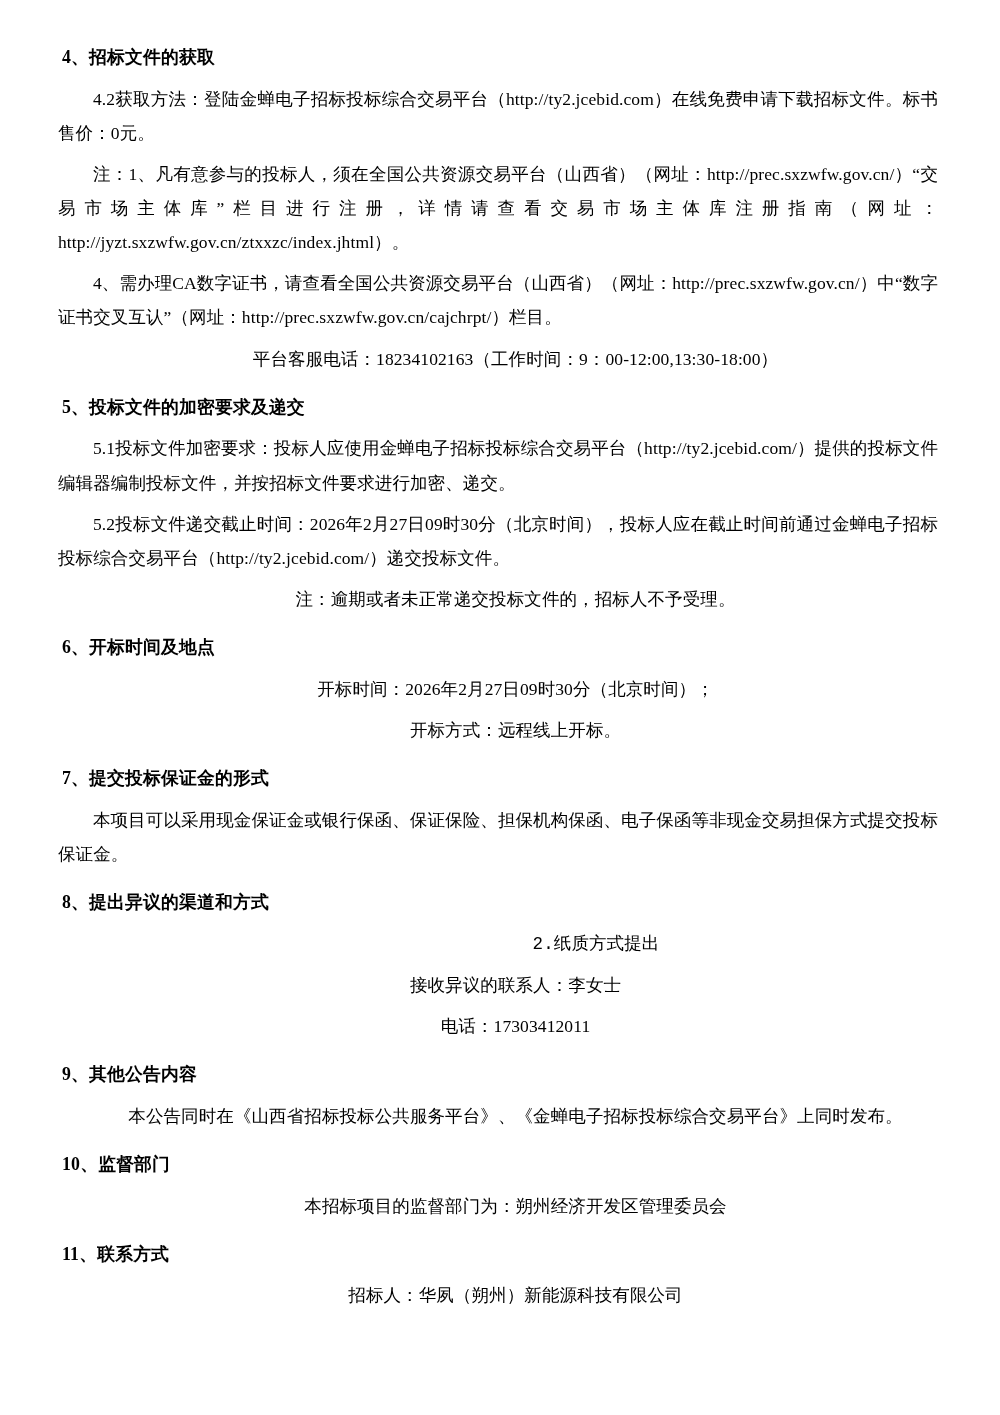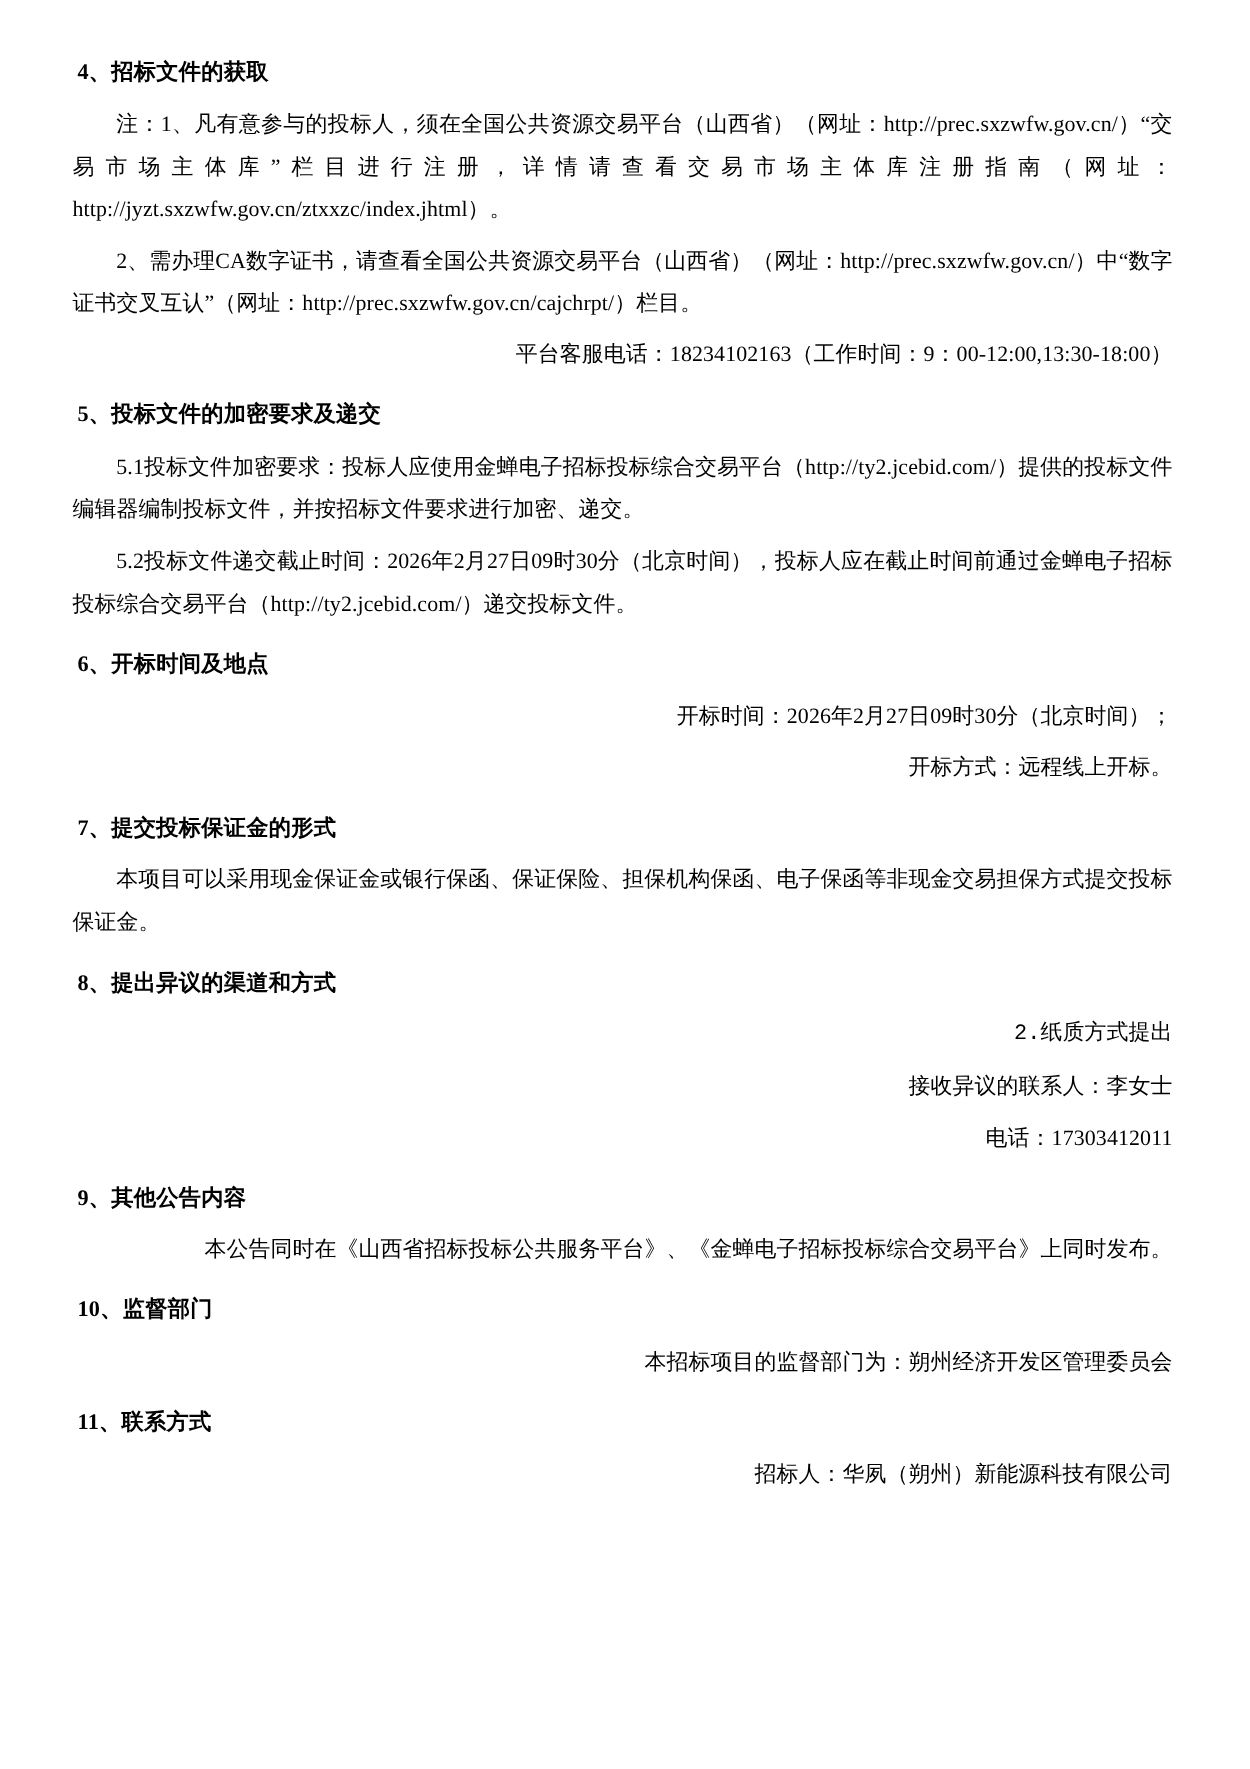--- a/index.html
+++ b/index.html
@@ -37,41 +37,43 @@
     margin-top: 0;
   }
   .para {
     text-indent: 2em;
     margin: 7px 0;
     text-align: justify;
     text-justify: inter-ideograph;
     letter-spacing: 0.1px;
   }
   .para.nojust {
-    text-align: right;
+    text-align: center;
   }
   .para.indent-extra {
     text-indent: 11.2em;
     font-family: Liberation Mono, monospace;
   }
 </style>
 </head>
 <body>
 
 <div class="page">
   <div class="doc">
 
     <div class="heading">4、招标文件的获取</div>
+    <p class="para">4.2获取方法：登陆金蝉电子招标投标综合交易平台（http://ty2.jcebid.com）在线免费申请下载招标文件。标书售价：0元。</p>
     <p class="para">注：1、凡有意参与的投标人，须在全国公共资源交易平台（山西省）（网址：http://prec.sxzwfw.gov.cn/）“交易市场主体库”栏目进行注册，详情请查看交易市场主体库注册指南（网址：http://jyzt.sxzwfw.gov.cn/ztxxzc/index.jhtml）。</p>
-    <p class="para">2、需办理CA数字证书，请查看全国公共资源交易平台（山西省）（网址：http://prec.sxzwfw.gov.cn/）中“数字证书交叉互认”（网址：http://prec.sxzwfw.gov.cn/cajchrpt/）栏目。</p>
+    <p class="para">4、需办理CA数字证书，请查看全国公共资源交易平台（山西省）（网址：http://prec.sxzwfw.gov.cn/）中“数字证书交叉互认”（网址：http://prec.sxzwfw.gov.cn/cajchrpt/）栏目。</p>
     <p class="para nojust">平台客服电话：18234102163（工作时间：9：00-12:00,13:30-18:00）</p>
 
     <div class="heading">5、投标文件的加密要求及递交</div>
     <p class="para">5.1投标文件加密要求：投标人应使用金蝉电子招标投标综合交易平台（http://ty2.jcebid.com/）提供的投标文件编辑器编制投标文件，并按招标文件要求进行加密、递交。</p>
     <p class="para">5.2投标文件递交截止时间：2026年2月27日09时30分（北京时间），投标人应在截止时间前通过金蝉电子招标投标综合交易平台（http://ty2.jcebid.com/）递交投标文件。</p>
+    <p class="para nojust">注：逾期或者未正常递交投标文件的，招标人不予受理。</p>
 
     <div class="heading">6、开标时间及地点</div>
     <p class="para nojust">开标时间：2026年2月27日09时30分（北京时间）；</p>
     <p class="para nojust">开标方式：远程线上开标。</p>
 
     <div class="heading">7、提交投标保证金的形式</div>
     <p class="para">本项目可以采用现金保证金或银行保函、保证保险、担保机构保函、电子保函等非现金交易担保方式提交投标保证金。</p>
 
     <div class="heading">8、提出异议的渠道和方式</div>
     <p class="para nojust indent-extra">2.纸质方式提出</p>

